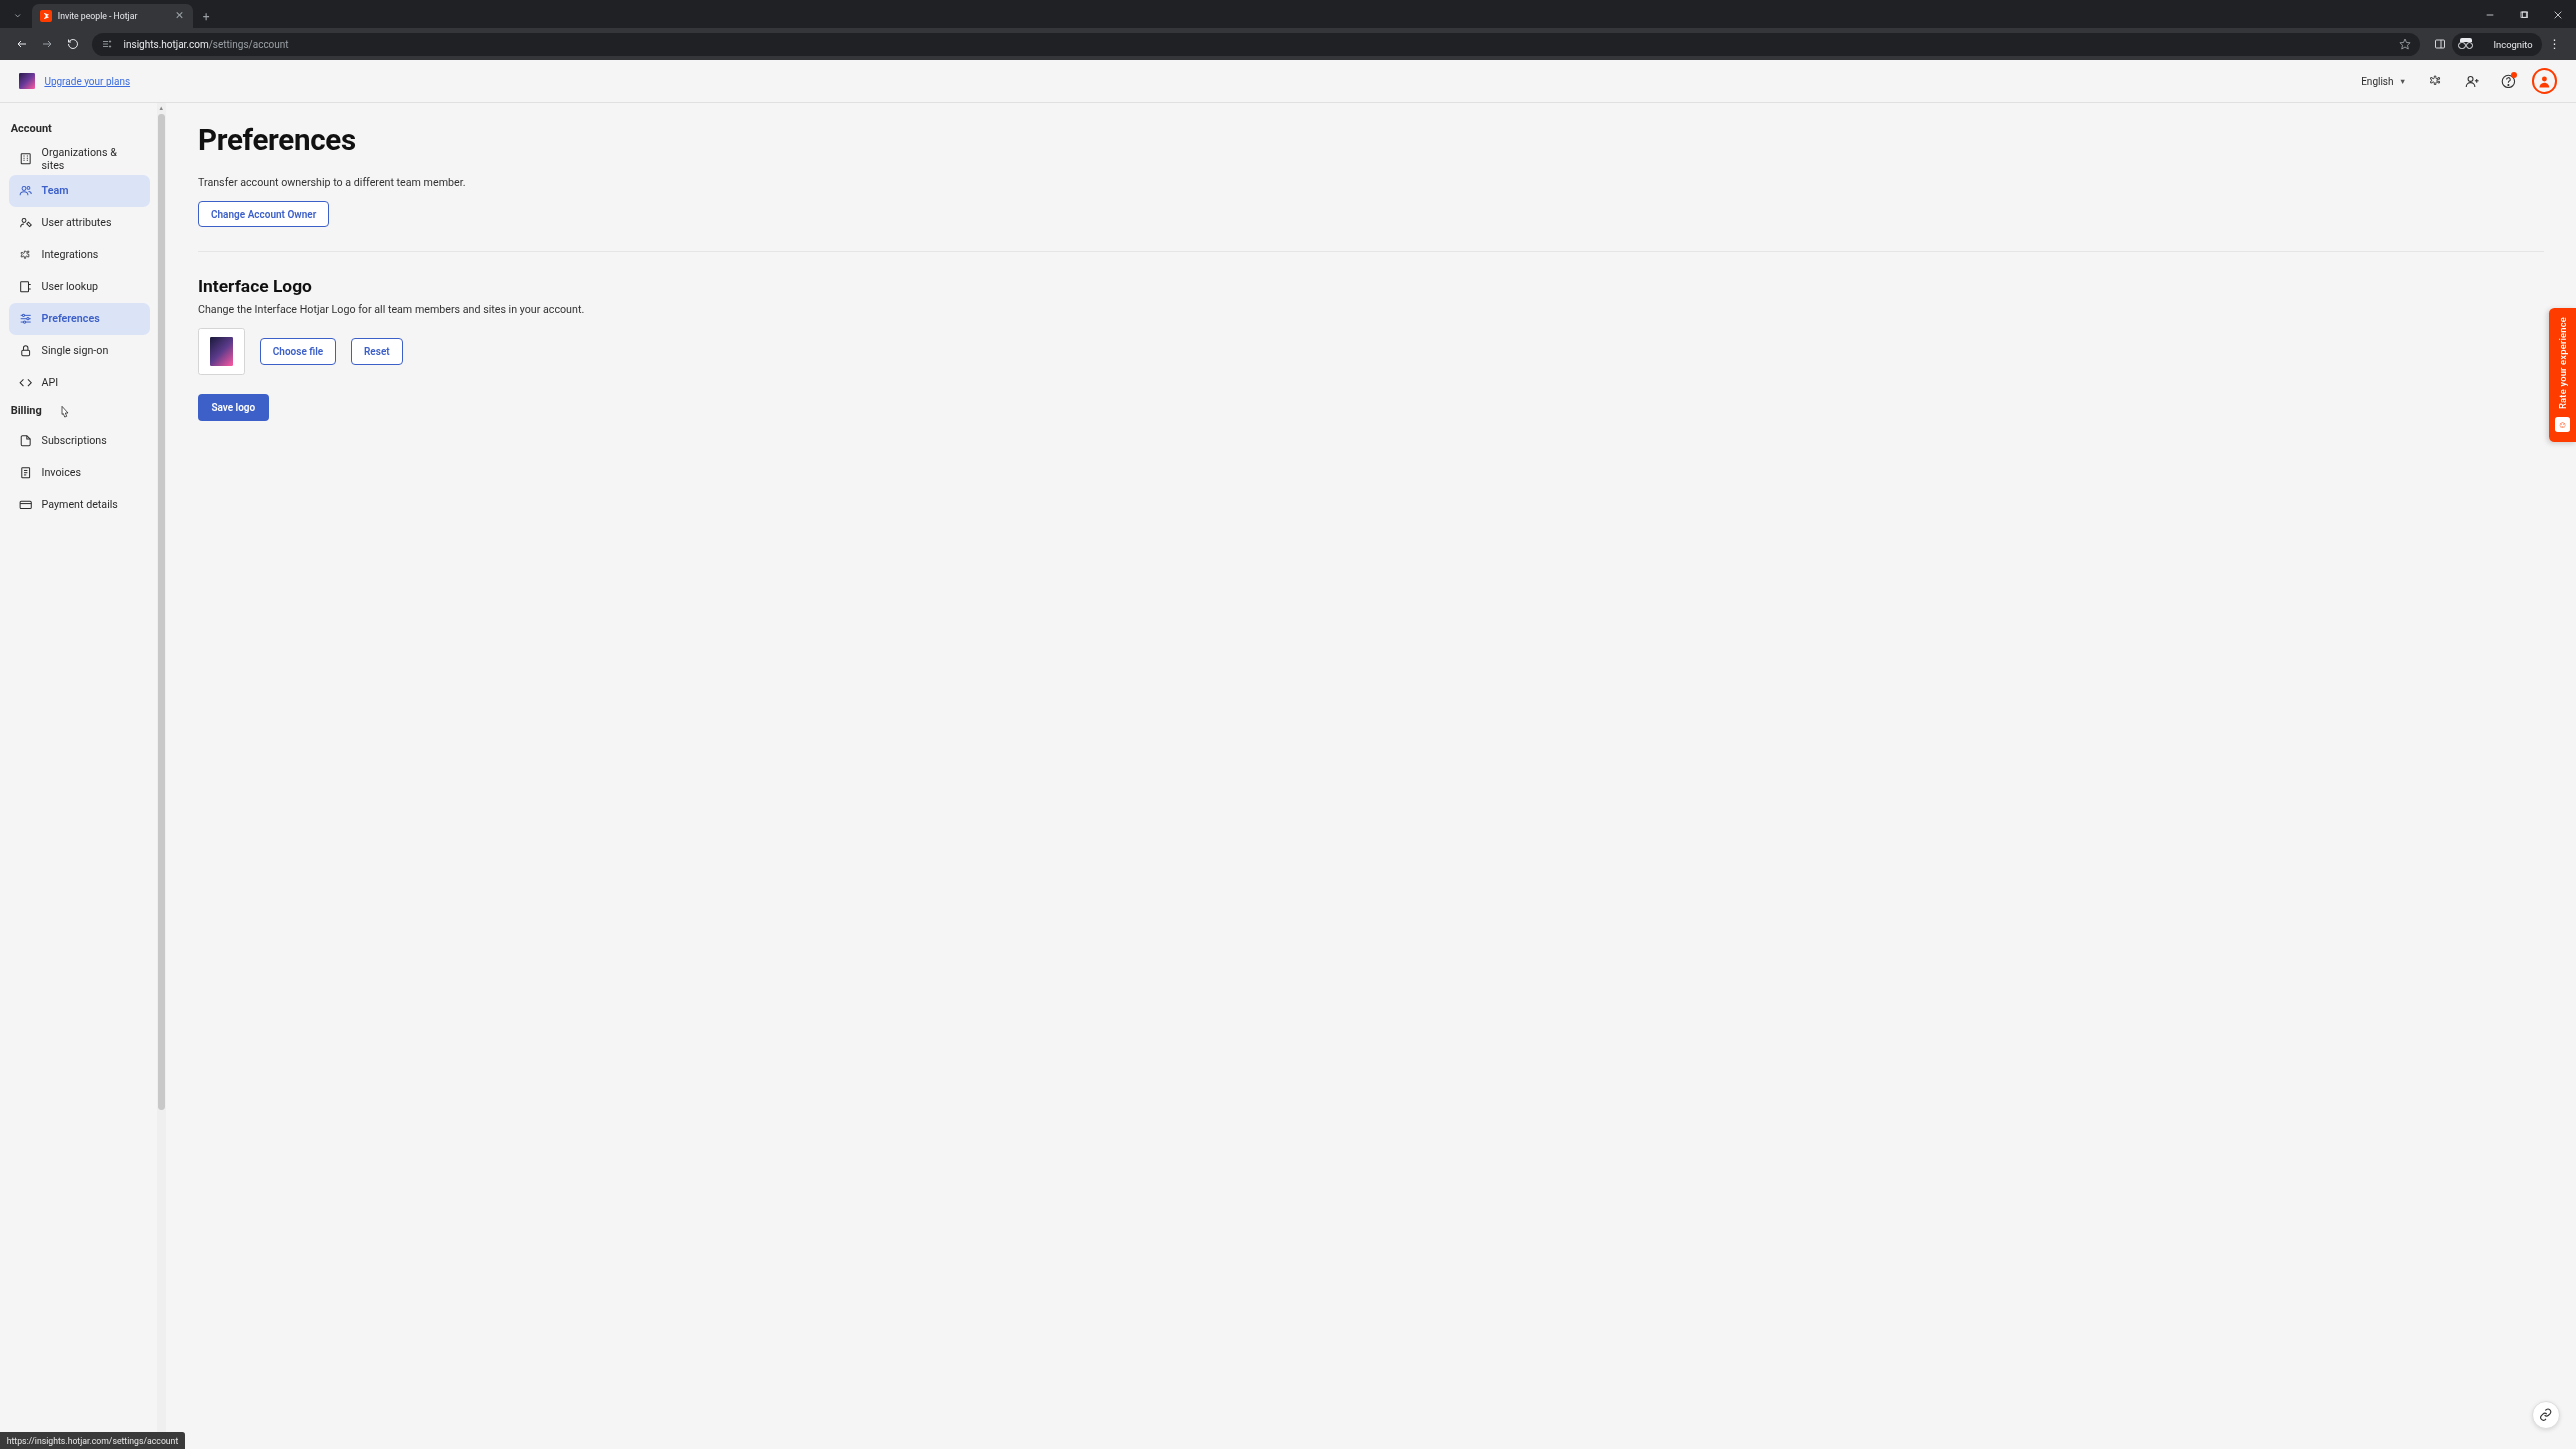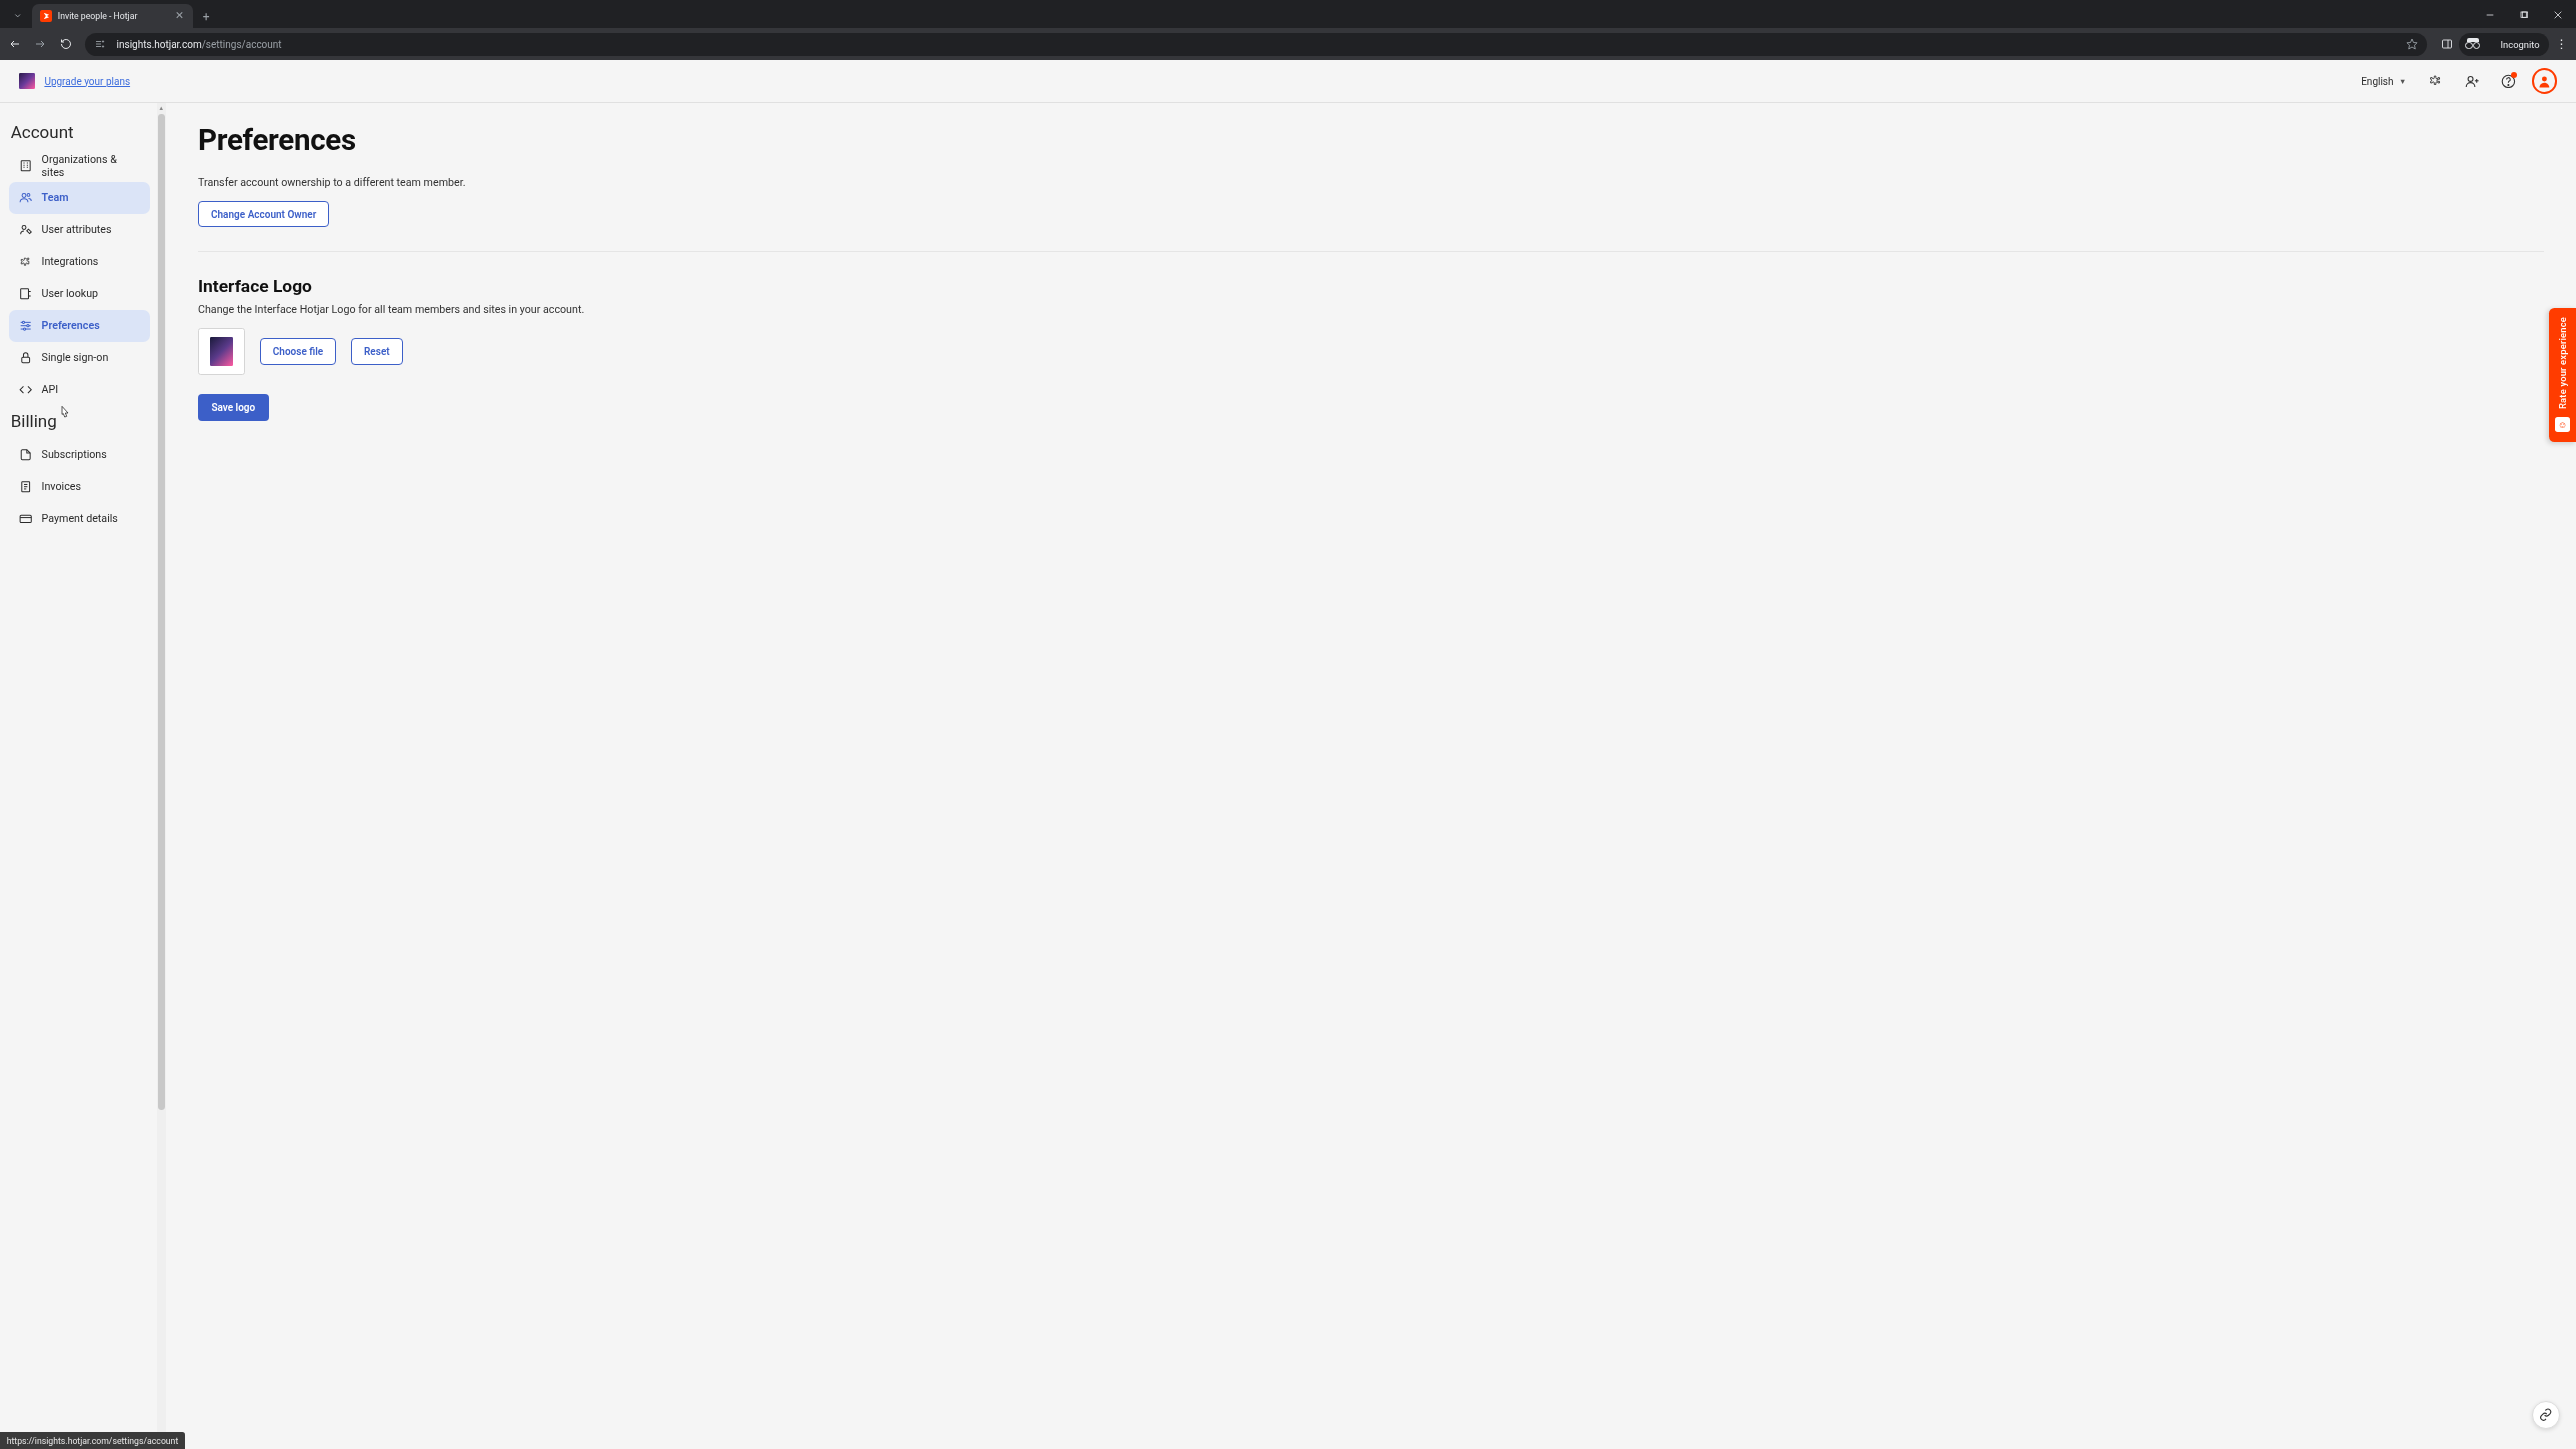--- a/index.html
+++ b/index.html
@@ -12,21 +12,21 @@
 .tab { display: flex; align-items: center; gap: 5.4px; height: 24px; background: #35363a; color: #e8eaed; border-radius: 6.7px 6.7px 0 0; padding: 0 6.7px 0 8px; min-width: 161px; font-size: 8.7px; }
 .favicon { width: 12px; height: 12px; background: #ff3c00; border-radius: 2px; display: flex; align-items: center; justify-content: center; }
 .favicon::after { content: ""; width: 5.4px; height: 6.7px; background: #fff; clip-path: polygon(0 0, 100% 30%, 60% 50%, 100% 70%, 0 100%, 40% 50%); }
 .tab-title { flex: 1; white-space: nowrap; overflow: hidden; text-overflow: ellipsis; }
 .tab-close { color: #9aa0a6; font-size: 10.7px; line-height: 1; padding: 1.3px 2.7px; border-radius: 50%; }
 .new-tab { color: #9aa0a6; padding: 5.4px; margin-left: 4px; font-size: 12px; line-height: 1; border-radius: 50%; }
 .tab-spacer { flex: 1; }
 .win-controls { display: flex; gap: 2.7px; margin-right: 2.7px; margin-bottom: 2.7px; }
 .win-btn { width: 31px; height: 21.5px; display: flex; align-items: center; justify-content: center; color: #e8eaed; font-size: 8.7px; }
 
-.toolbar { height: 32px; background: #35363a; display: flex; align-items: center; padding: 0 3px; gap: 2.7px; }
+.toolbar { height: 32px; background: #35363a; display: flex; align-items: center; padding: 0 10px; gap: 2.7px; }
 .nav-btn { width: 23px; height: 23px; border-radius: 50%; display: flex; align-items: center; justify-content: center; color: #9aa0a6; }
 .nav-btn.enabled { color: #e8eaed; }
 .url-bar { flex: 1; height: 23px; background: #202124; border-radius: 11.4px; margin: 0 5.4px; display: flex; align-items: center; padding: 0 5.4px; gap: 6.7px; color: #9aa0a6; }
 .site-chip { display: flex; align-items: center; justify-content: center; width: 19px; height: 16px; color: #9aa0a6; }
 .url-text { color: #e8eaed; font-size: 10px; flex: 1; }
 .url-text .muted { color: #9aa0a6; }
 .url-star { color: #9aa0a6; padding: 0 4px; }
 .toolbar-right { display: flex; align-items: center; gap: 1.3px; }
 .incognito-pill { display: flex; align-items: center; gap: 21px; background: #202124; border-radius: 11.4px; height: 23px; padding: 0 9.4px 0 6.7px; color: #e8eaed; font-size: 9.4px; }
 .incognito-icon { width: 13.4px; height: 9.4px; position: relative; }
@@ -50,21 +50,21 @@
 .avatar-ring svg { width: 14.8px; height: 14.8px; }
 
 .body { flex: 1; display: flex; overflow: hidden; }
 .sidebar-wrap { width: 166px; position: relative; background: #f5f5f5; }
 .sidebar { width: 157px; height: 100%; overflow-y: auto; padding: 14.8px 6.7px 6.7px 9.4px; }
 .side-scroll { position: absolute; right: 0; top: 0; width: 9.4px; height: 100%; background: #efefef; }
 .side-scroll-arrow { position: absolute; left: 0; width: 9.4px; height: 9.4px; display: flex; align-items: center; justify-content: center; font-size: 6px; color: #888; }
 .side-scroll-arrow.up { top: 0; }
 .side-scroll-thumb { position: absolute; left: 1.3px; top: 10.7px; width: 6.7px; height: 74%; background: #c8c8c8; border-radius: 3.4px; }
 
-.side-head { font-size: 17px; color: #2a2a2a; font-weight: 400; padding: 4px 0 8px 1.3px; }
+.side-head { font-size: 11px; color: #2a2a2a; font-weight: 700; padding: 4px 0 8px 1.3px; }
 .side-item { display: flex; align-items: center; gap: 9.4px; height: 32px; padding: 0 9.4px; border-radius: 6.7px; color: #2a2a2a; font-size: 10.7px; cursor: pointer; }
 .side-item.active { background: #dbe4f7; color: #3c5fc8; font-weight: 600; }
 .side-item.current { background: #dbe4f7; color: #3c5fc8; font-weight: 600; }
 .side-item .ico { width: 13.4px; height: 13.4px; display: flex; align-items: center; justify-content: center; }
 
 .main { flex: 1; overflow-y: auto; padding: 20px 32px; position: relative; }
 h1.page-title { font-size: 29.5px; font-weight: 700; color: #111; margin-bottom: 19px; letter-spacing: -0.3px; }
 h2.section-title { font-size: 17.4px; font-weight: 700; color: #111; margin-bottom: 6.7px; }
 p.section-desc { font-size: 10.7px; color: #333; margin-bottom: 12px; }
 .btn-outline { background: #fff; border: 1px solid #3c5fc8; color: #3c5fc8; font-weight: 600; font-size: 10px; padding: 6.7px 12px; border-radius: 4px; cursor: pointer; }

